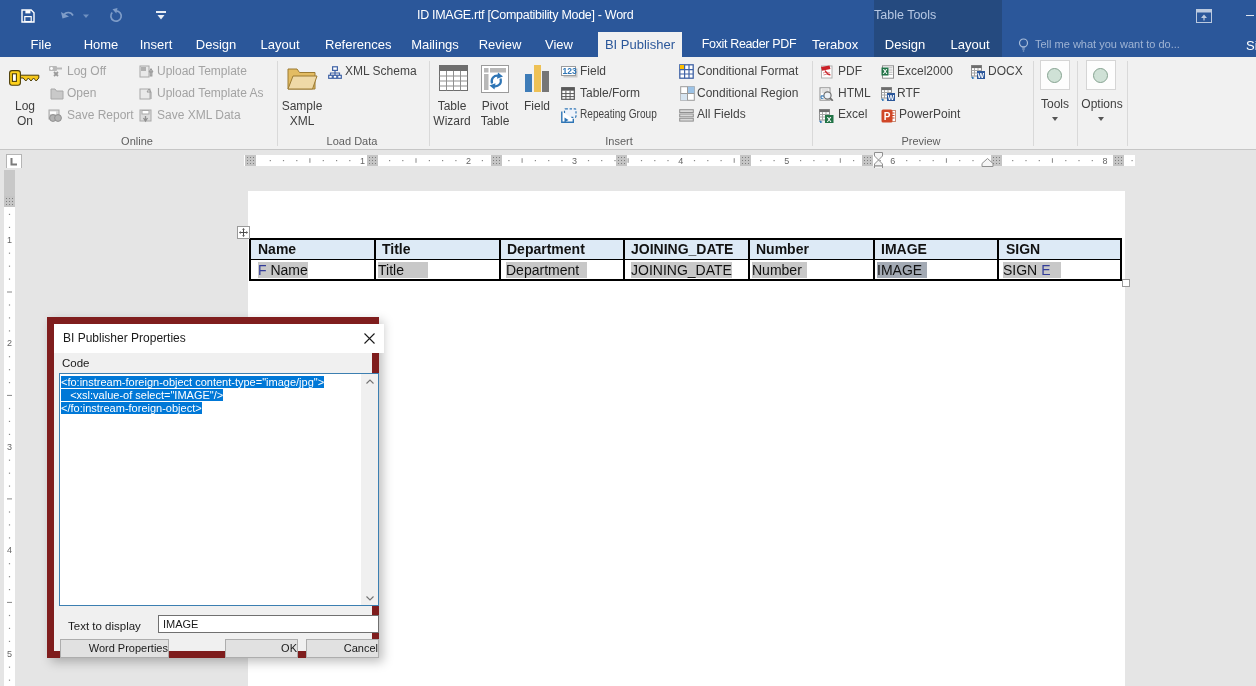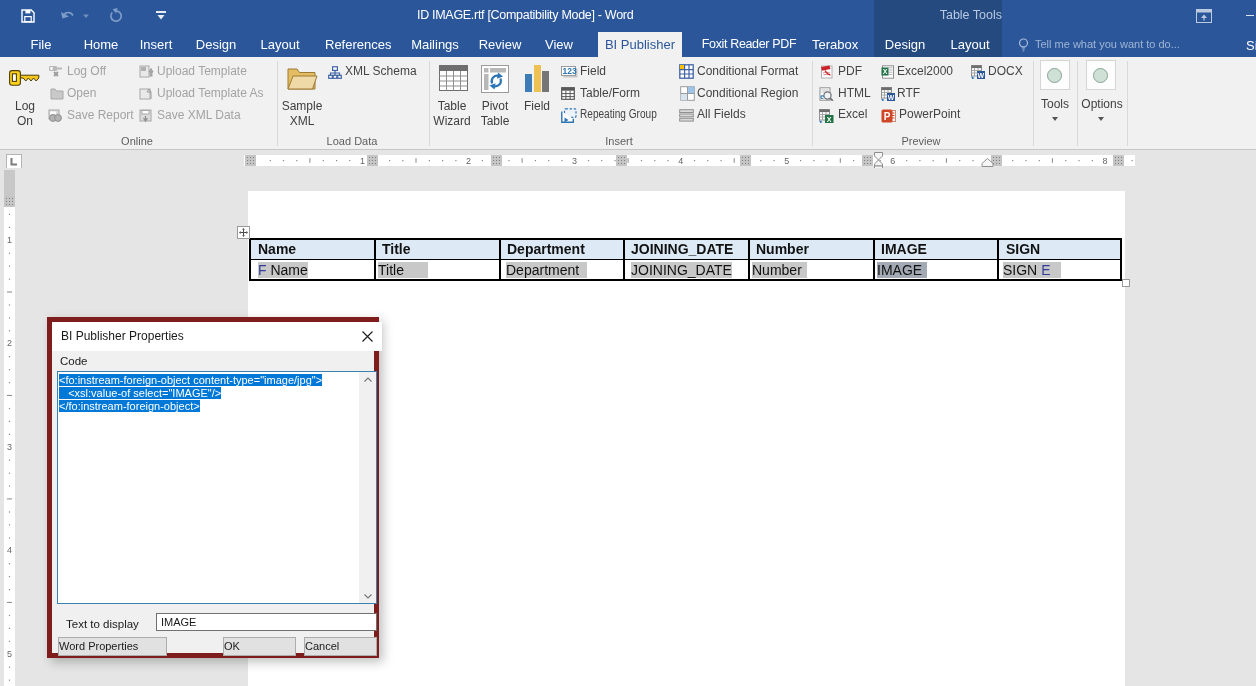--- a/index.html
+++ b/index.html
@@ -19,29 +19,29 @@
   .bigtxt { font-size:12px; color:#3f3f3f; text-align:center; line-height:14.5px; }
   
   #rulerband { left:0; top:150px; width:1256px; height:18px; background:#e5e5e5; }
   .hatch { position:absolute; width:11px; height:11px; background-color:#c5c5c5;
     background-image: radial-gradient(#7f7f7f 34%, rgba(0,0,0,0) 36%);
     background-size: 3px 3px; background-position: 1px 1px; }
   
   #canvas { left:0; top:168px; width:1256px; height:518px; background:#e5e5e5; }
   #page { position:absolute; left:248px; top:23px; width:877px; height:495px; background:#fff; }
   
-  #dialog { left:47px; top:317px; width:332px; height:341px; background:#f0f0f0; border:5px solid #7f1d1d; box-shadow:4px 4px 10px rgba(0,0,0,0.25); }
+  #dialog { left:47px; top:317px; width:332px; height:341px; background:#f0f0f0; border:7px solid #7f1d1d; box-shadow:4px 4px 10px rgba(0,0,0,0.25); }
   .colv { position:absolute; top:240px; width:2px; height:39px; background:#000; }
   .th { position:absolute; top:241px; font-size:14px; font-weight:bold; color:#111; }
   .td { position:absolute; top:262px; font-size:14px; color:#111; }
   .ff { background:#c8c8c8; }
   .ffs { background:#a3aab4; }
   .bl { color:#333d99; }
   .sel { background:#0078d7; color:#fff; }
-  .btn { position:absolute; height:19px; background:#e1e1e1; border:1px solid #adadad; font-size:11px; color:#1a1a1a; text-align:left; line-height:17px; }
+  .btn { position:absolute; height:19px; background:#e1e1e1; border:1px solid #adadad; font-size:11px; color:#1a1a1a; text-align:right; line-height:17px; }
 </style>
 </head>
 <body>
   <div class="abs" id="titlebar"></div>
   <div class="abs" id="tabrow"></div>
   <div class="abs" id="ttblock"></div>
 
   <svg class="abs" style="left:21px;top:9px" width="14" height="14" viewBox="0 0 14 14">
     <path d="M1 1 H10.2 L13 3.8 V13 H1 Z" fill="none" stroke="#fff" stroke-width="1.4"></path>
     <rect x="3.8" y="7.6" width="6.4" height="5" fill="none" stroke="#fff" stroke-width="1.2"></rect>
@@ -54,21 +54,21 @@
   </svg>
   <svg class="abs" style="left:108px;top:8px" width="16" height="16" viewBox="0 0 16 16">
     <path d="M4.2 4.5 A5.2 5.2 0 1 0 8.2 2.8" fill="none" stroke="#7e9cc8" stroke-width="1.7"></path>
     <path d="M9.5 0 L4.5 1.2 L8.3 5.5 Z" fill="#7e9cc8"></path>
   </svg>
   <div class="abs" style="left:156px;top:11px;width:10px;height:1.5px;background:#e8edf5"></div>
   <svg class="abs" style="left:156px;top:14px" width="10" height="7" viewBox="0 0 10 7">
     <path d="M1.5 1 L8.5 1 L5 5.5 Z" fill="#e8edf5"></path>
   </svg>
   <div class="abs" style="left:417px;top:8px;width:300px;height:17px;color:#ffffff;font-size:12.5px;letter-spacing:-0.3px;white-space:nowrap">ID IMAGE.rtf [Compatibility Mode] - Word</div>
-  <div class="abs" style="left:874px;top:8px;width:128px;height:17px;color:#b7c8e4;font-size:12.5px;text-align:right">Table Tools</div>
+  <div class="abs" style="left:874px;top:8px;width:128px;height:17px;color:#b7c8e4;font-size:12.5px;text-align:left">Table Tools</div>
 
   <svg class="abs" style="left:1196px;top:9px" width="16" height="14" viewBox="0 0 16 14">
     <rect x="0.5" y="0.5" width="15" height="13" fill="none" stroke="#bccadf" stroke-width="1"></rect>
     <rect x="0.5" y="0.5" width="15" height="3" fill="#bccadf"></rect>
     <path d="M8 5.5 L11 9 H5 Z" fill="#bccadf"></path>
     <rect x="7.4" y="8" width="1.2" height="3.5" fill="#bccadf"></rect>
   </svg>
   <div class="abs" style="left:1246px;top:15px;width:8px;height:1.2px;background:#dfe5ee"></div>
 
   <div class="tab" style="left:598px;width:84px;background:#f1f1f1;color:#2b579a;top:32px">BI Publisher</div>

